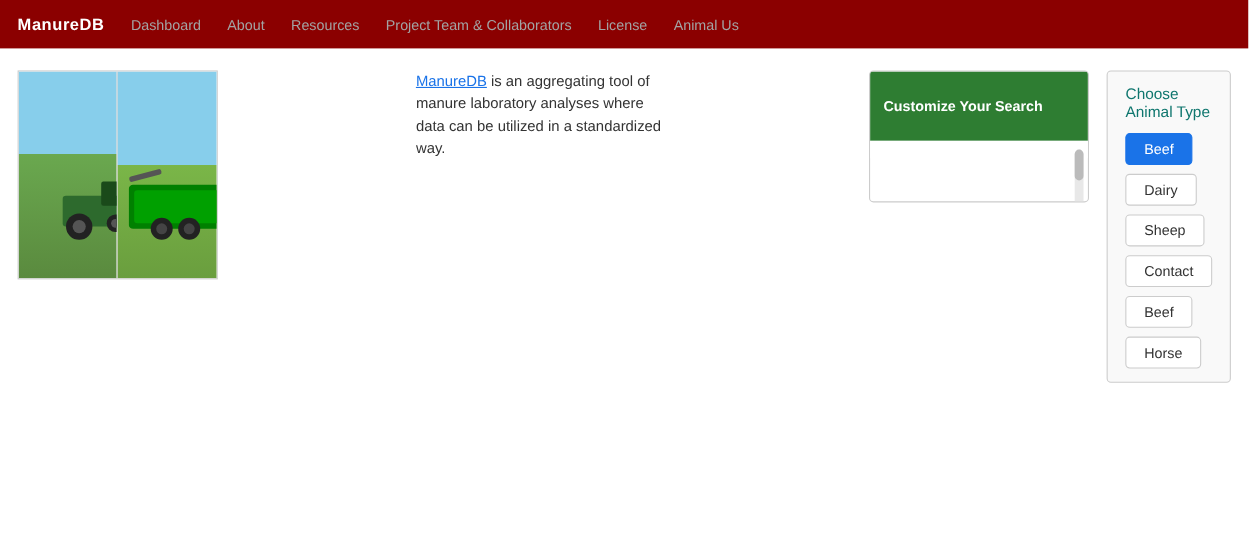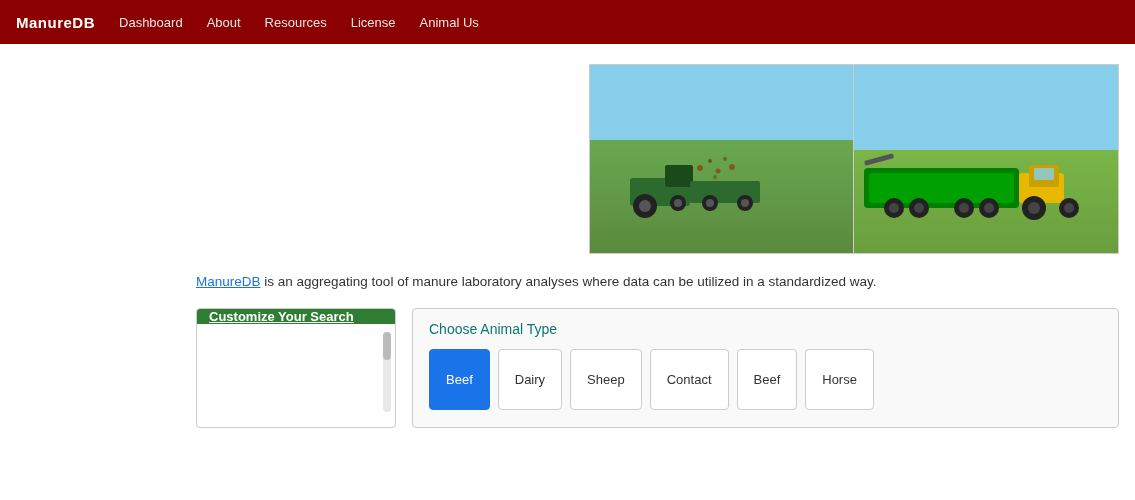--- a/index.html
+++ b/index.html
@@ -15,33 +15,33 @@
       align-items: center;
       gap: 24px;
     }
     .nav-brand {
       font-weight: bold;
       font-size: 15px;
       color: #fff;
       letter-spacing: 0.5px;
     }
     .nav-link {
-      color: #e5e5e5;
+      color: #a3a3a3;
       text-decoration: none;
       font-size: 13px;
       cursor: pointer;
       white-space: nowrap;
       text-align: right;
     }
 
     
     .main-content {
       display: flex;
-      flex-direction: column;
-      align-items: flex-end;
+      flex-direction: row;
+      align-items: flex-start;
       padding: 20px 16px 16px;
     }
 
     
     .hero-images {
       display: flex;
       width: 530px;
       height: 190px;
       border: 1px solid #ccc;
       overflow: hidden;
@@ -109,24 +109,23 @@
       width: 200px;
       min-width: 200px;
       border: 1px solid #ccc;
       border-radius: 4px;
       overflow: hidden;
       height: 120px;
     }
     .customize-header {
       background-color: #2e7d32;
       color: #fff;
-      padding: 0 12px;
+      padding: 24px 12px;
       font-size: 13px;
       font-weight: bold;
-      text-decoration: underline;
     }
     .customize-body {
       padding: 8px 12px;
       background: #fff;
       position: relative;
     }
     .year-label {
       font-weight: bold;
       font-size: 13px;
       margin-bottom: 6px;
@@ -169,21 +168,21 @@
       font-size: 14px;
       color: #0f766e;
       margin-bottom: 12px;
     }
     .animal-buttons {
       display: flex;
       gap: 8px;
       flex-wrap: wrap;
     }
     .animal-btn {
-      padding: 22px 16px;
+      padding: 6px 16px;
       border: 1px solid #ccc;
       border-radius: 4px;
       background: #fff;
       font-size: 13px;
       cursor: pointer;
       color: #333;
     }
     .animal-btn.active {
       background-color: #1a73e8;
       color: #fff;
@@ -191,20 +190,21 @@
     }
   </style>
 </head>
 <body>
 
 <nav>
   <span class="nav-brand">ManureDB</span>
   <a class="nav-link">Dashboard</a>
   <a class="nav-link">About</a>
   <a class="nav-link">Resources</a>
+  <a class="nav-link">Project Team &amp; Collaborators</a>
   <a class="nav-link">License</a>
   <a class="nav-link">Animal Us</a>
 </nav>
 
 <div class="main-content">
 
   <div class="hero-images">
     <div class="hero-image-left">
 
       <svg class="tractor-left" viewBox="0 0 160 70" xmlns="http://www.w3.org/2000/svg">

